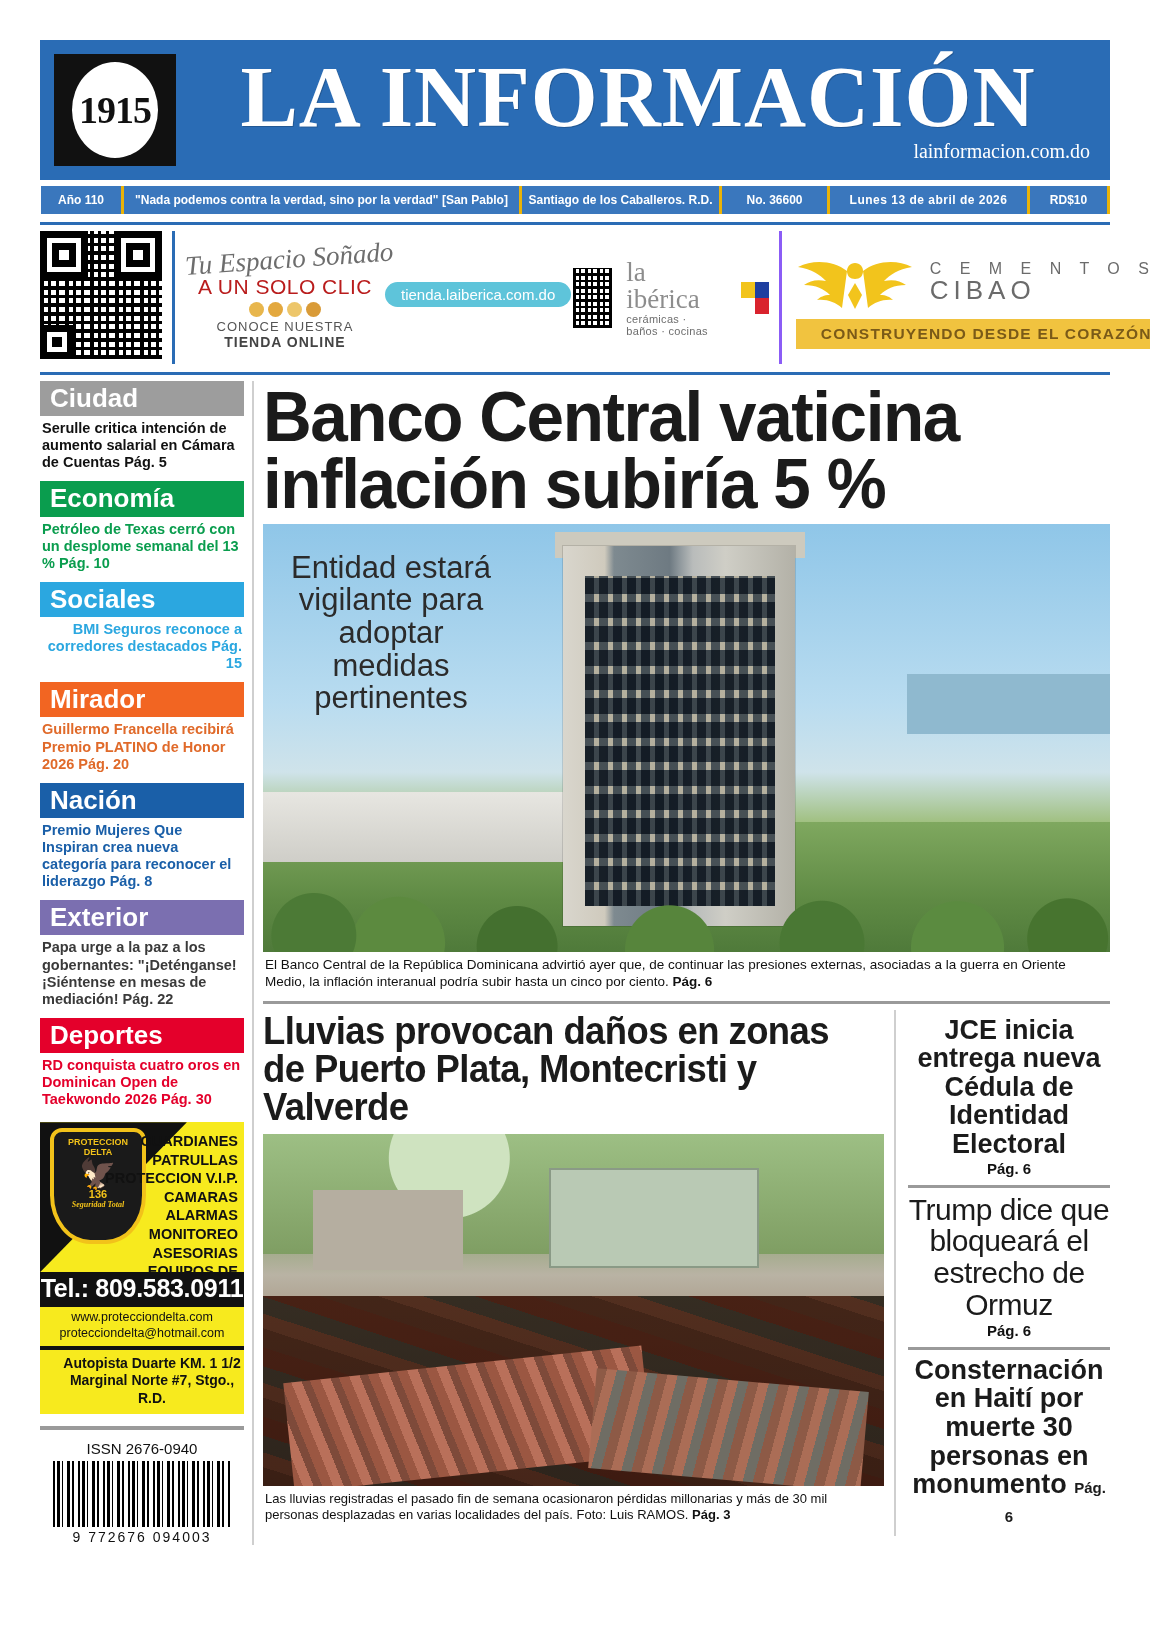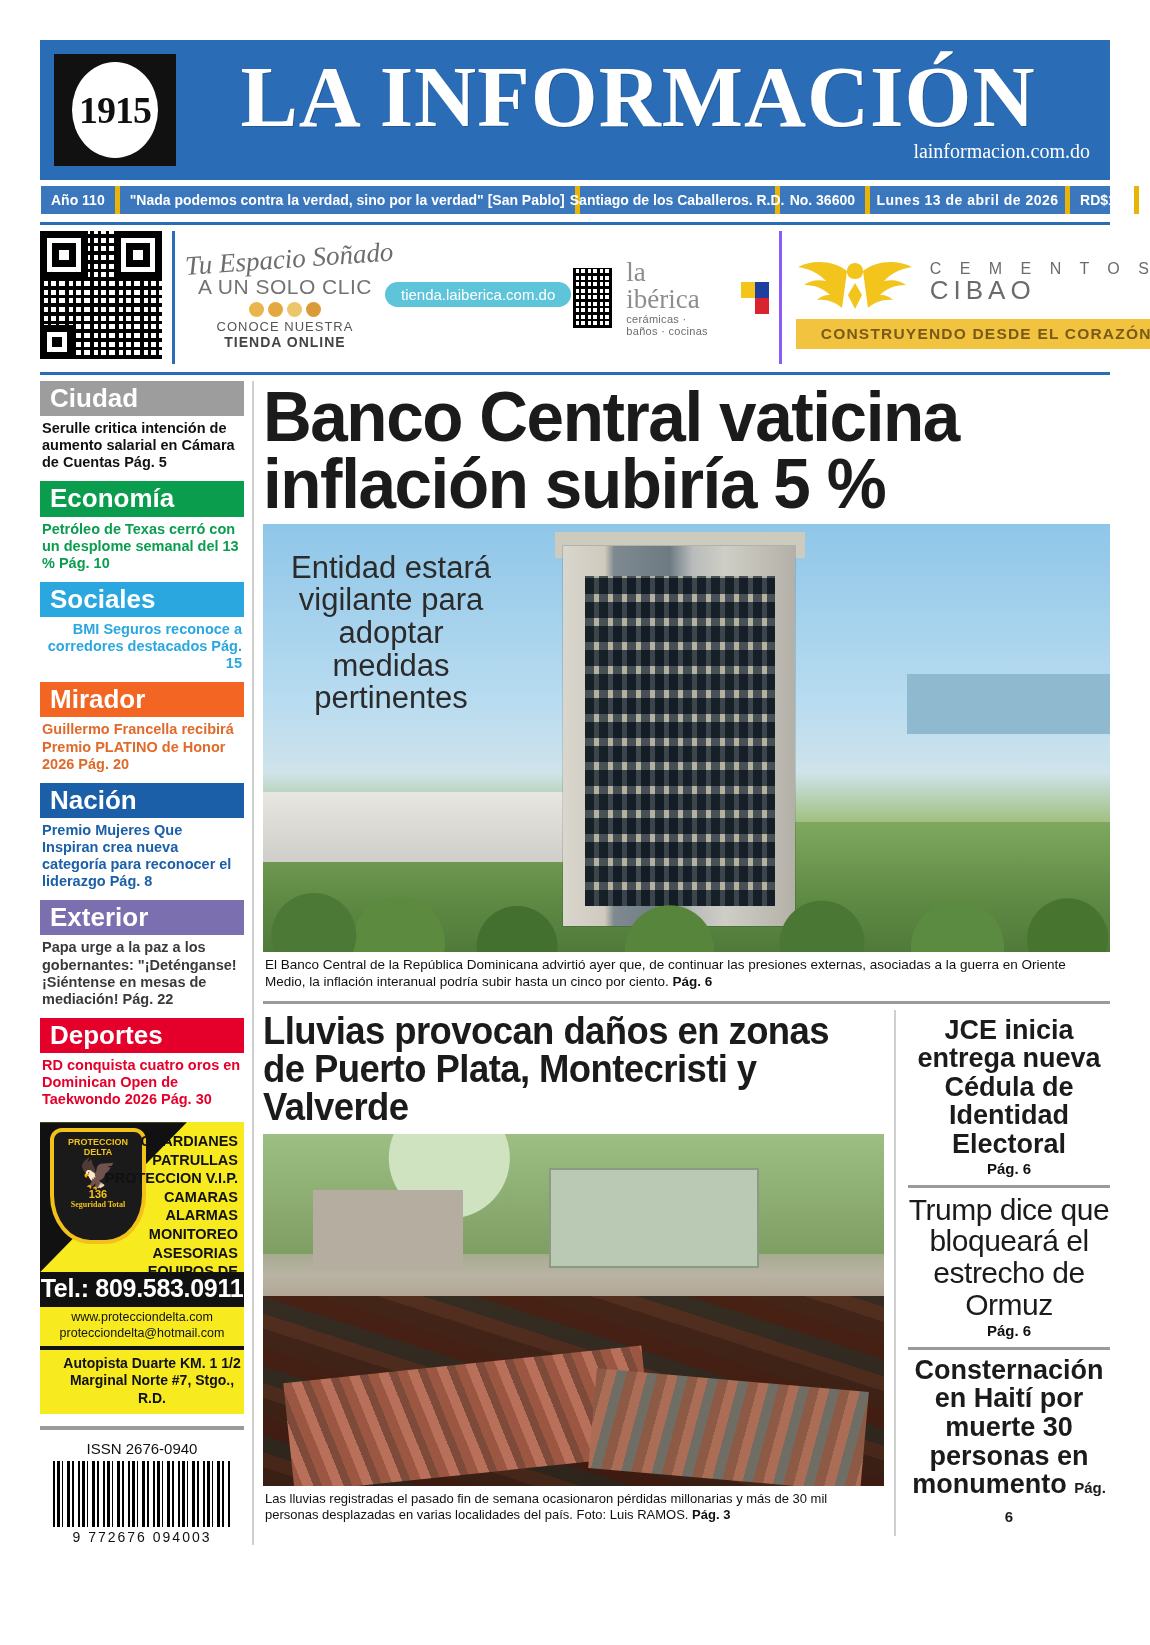--- a/index.html
+++ b/index.html
@@ -56,23 +56,23 @@
 
   
   .infobar {
     height:30px; background:#3a77bd;
     display:flex; align-items:stretch;
     color:#fff; margin-top:4px;
     border-top:2px solid #fff;
   }
   .infobar > div {
     display:flex; align-items:center; justify-content:center;
-    font-size:14px; font-weight:bold;
+    font-size:12px; font-weight:bold;
     padding:0 10px;
-    border-right:5px solid #eab308;
+    border-right:3px solid #eab308;
     white-space:nowrap;
   }
   .infobar > div:first-child { border-left:1px solid #fff; }
   .ib-anio   { width:84px; }
   .ib-quote  { flex:1 1 auto; font-weight:bold; font-style:normal; }
   .ib-city   { width:200px; }
   .ib-no     { width:108px; }
   .ib-date   { width:200px; letter-spacing:.5px; }
   .ib-price  { width:80px; border-right:1px solid #fff; }
 
@@ -110,21 +110,21 @@
     flex:1 1 auto; display:flex; align-items:center;
     padding:0 10px; border-left:3px solid #2a6cb5; margin-left:10px;
     position:relative;
   }
   .ib-left { width:200px; text-align:center; color:#4a4a4a; }
   .ib-script {
     font-family:"Liberation Serif", serif; font-style:italic;
     font-size:27px; color:#6d6d6d; line-height:1;
     transform:rotate(-4deg); white-space:nowrap;
   }
-  .ib-clic { font-size:21px; color:#737373; letter-spacing:.5px; margin-top:2px; white-space:nowrap;}
+  .ib-clic { font-size:21px; color:#b91c1c; letter-spacing:.5px; margin-top:2px; white-space:nowrap;}
   .ib-dots { margin:3px 0 2px; display:flex; gap:4px; justify-content:center; }
   .ib-dots i { width:15px;height:15px;border-radius:50%; display:block;}
   .ib-dots i:nth-child(1){background:#e8b64c;}
   .ib-dots i:nth-child(2){background:#e3a83e;}
   .ib-dots i:nth-child(3){background:#edc66a;}
   .ib-dots i:nth-child(4){background:#d99b38;}
   .ib-conoce{ font-size:13px; color:#555; letter-spacing:1px;}
   .ib-tienda{ font-size:14px; color:#444; font-weight:bold; letter-spacing:1px;}
 
   .ib-mid { flex:1; display:flex; flex-direction:row; align-items:center; }
@@ -188,21 +188,21 @@
   }
   .badge{
     position:absolute; left:10px; top:6px; width:96px; height:116px;
     background:#1a1a1a; border:4px solid #f2c21a; border-radius:12px 12px 42% 42%;
     display:flex; flex-direction:column; align-items:center; justify-content:flex-start;
     color:#f2c21a; font-size:9px; font-weight:bold; padding-top:6px; text-align:center;
     line-height:1.05;
   }
   .badge .b-eagle{ font-size:30px; line-height:1; margin-top:2px; color:#f2c21a;}
   .badge .b-num{ font-size:11px; }
-  .badge .b-sec{ font-family:"Liberation Serif",serif; font-size:8px;}
+  .badge .b-sec{ font-family:"Liberation Serif",serif; font-style:italic; font-size:8px;}
   .delta-list{
     position:absolute; right:6px; top:10px; width:150px;
     text-align:right; font-weight:bold; font-size:14.5px; line-height:1.28; color:#111;
   }
   .delta-tel{
     background:#111; color:#fff; font-weight:bold; font-size:25px;
     text-align:center; padding:2px 0 4px; letter-spacing:-.3px;
   }
   .delta-web{
     background:#f7ea1e; text-align:center; font-size:12.5px; color:#111;

